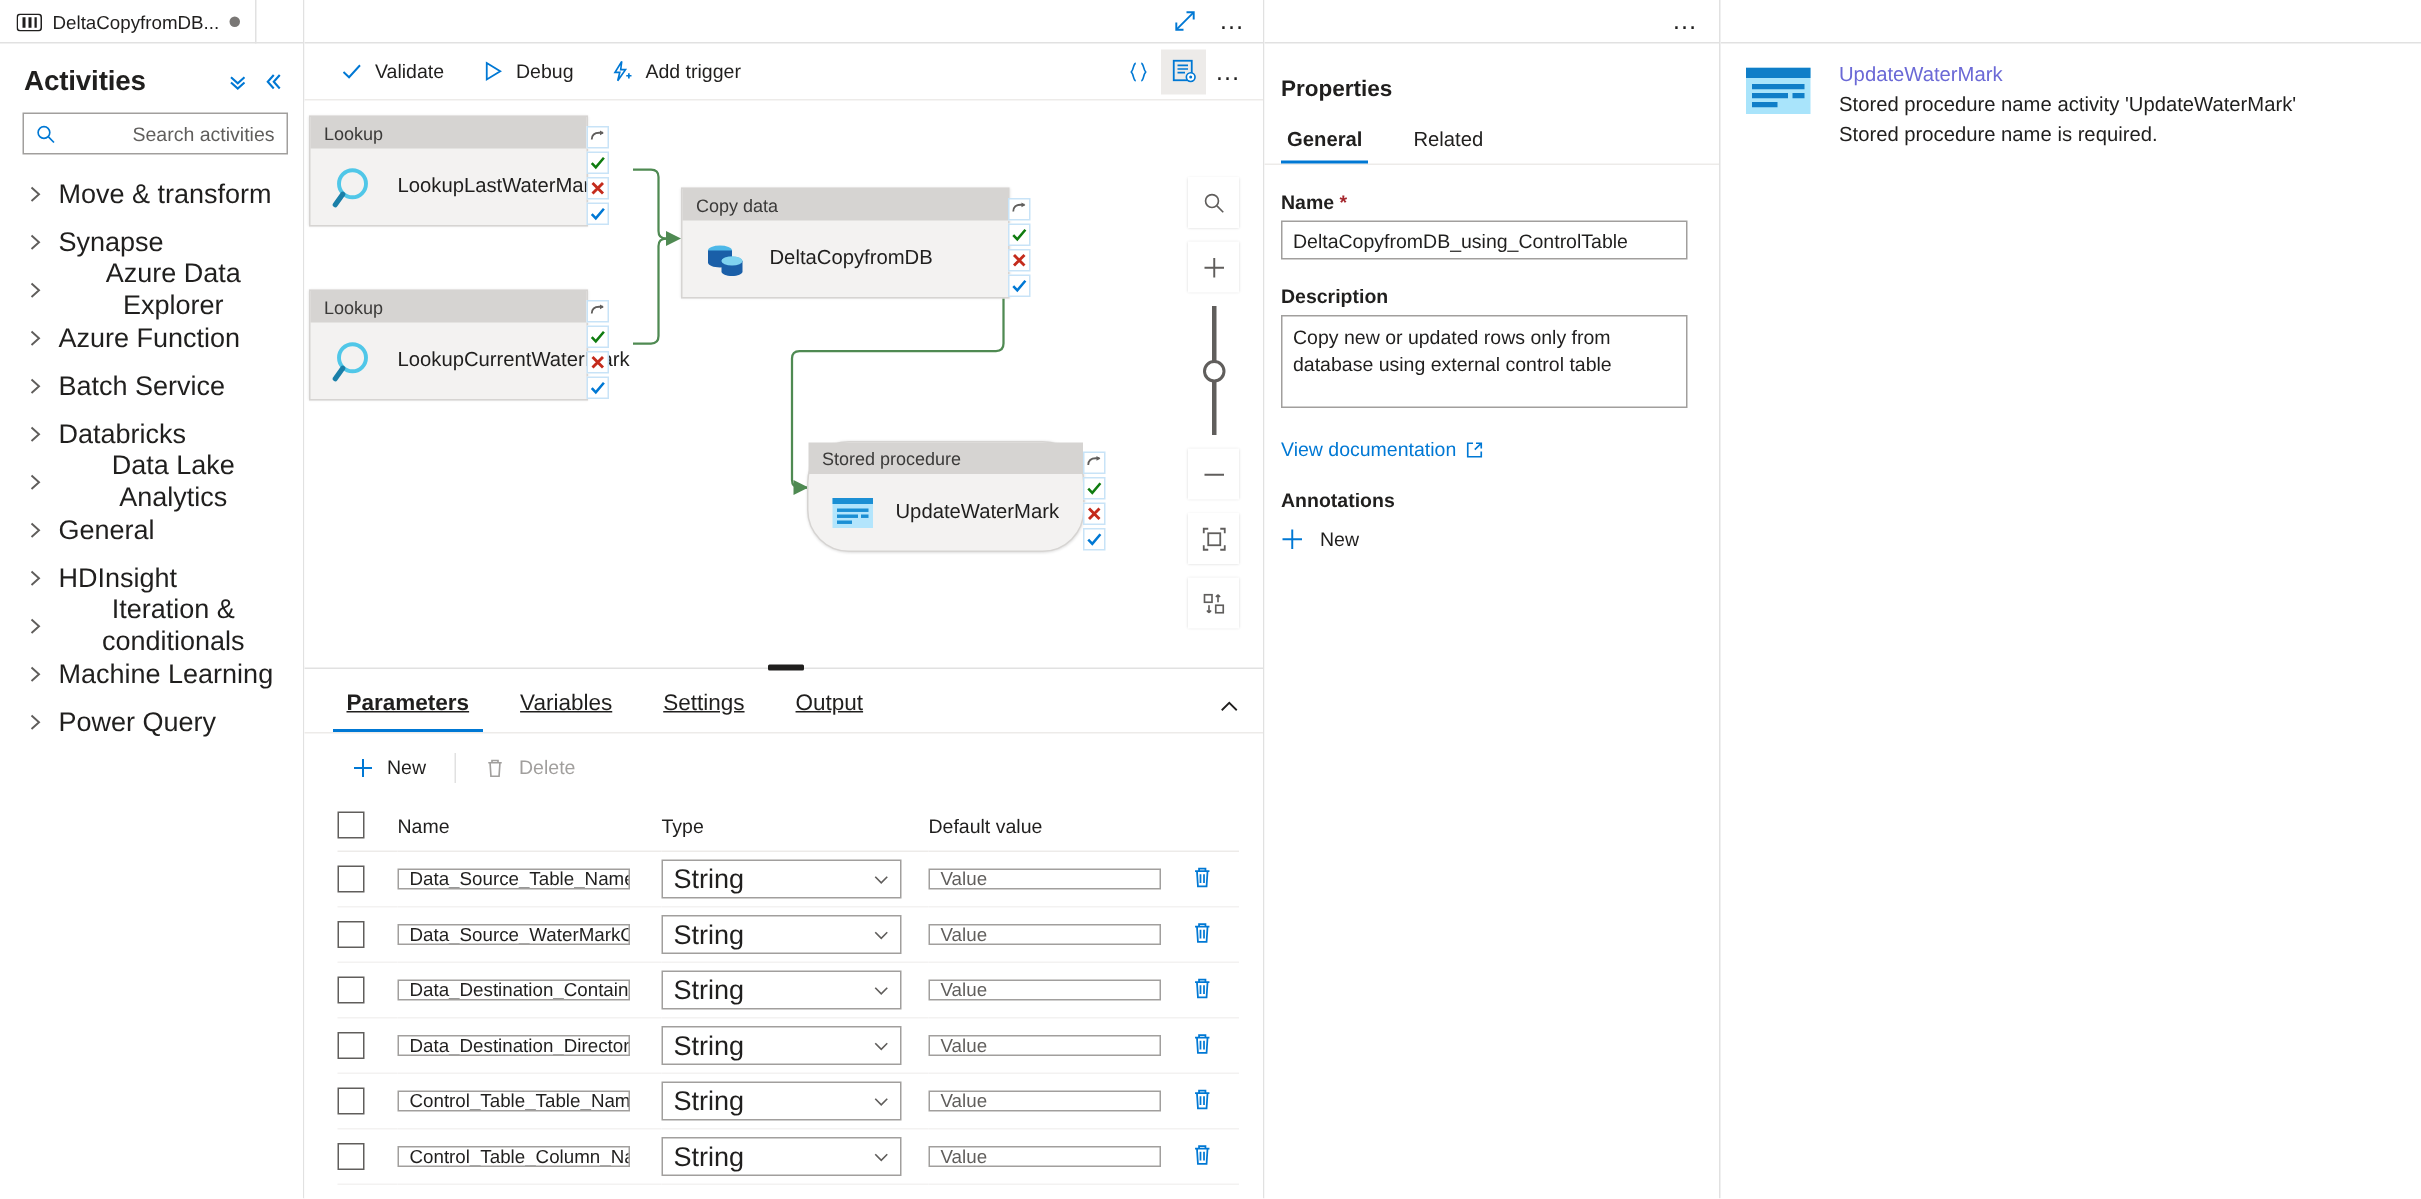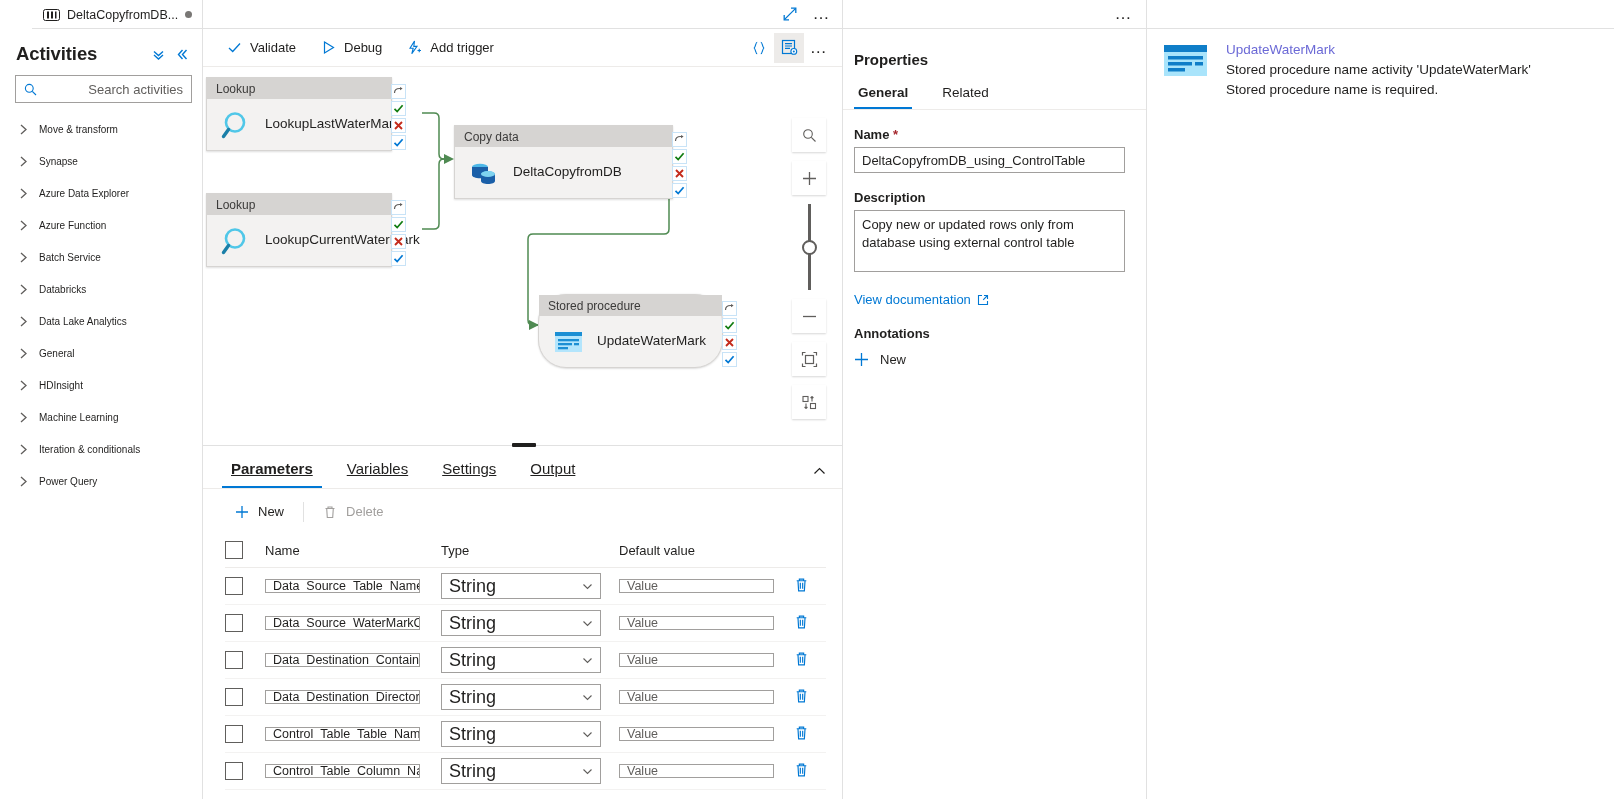--- a/index.html
+++ b/index.html
@@ -8,21 +8,21 @@
     background: #ffffff;
     font-family: "Liberation Sans", sans-serif;
     font-size: 13px;
     color: #201f1e;
     overflow: hidden;
   }
   .app { position: relative; width: 1614px; height: 799px; display: flex; }
 
   
   .left-pane { width: 203px; height: 799px; background: #fff; border-right: 1px solid #e1e1e1; position: relative; }
-  .tabstrip { height: 29px; border-bottom: 1px solid #e1e1e1; display: flex; align-items: stretch; background: #fff; margin-left: 32px; }
+  .tabstrip { height: 29px; border-bottom: 1px solid #e1e1e1; display: flex; align-items: stretch; background: #fff; }
   .doc-tab {
     display: flex; align-items: center; gap: 7px;
     padding: 0 10px 0 11px; height: 29px;
     border-right: 1px solid #e1e1e1;
     font-size: 12.5px; color: #201f1e; white-space: nowrap;
   }
   .pipeline-glyph { width: 17px; height: 12px; flex: none; }
   .dirty-dot { width: 7px; height: 7px; border-radius: 50%; background: #797775; flex: none; }
 
   .activities-hd { display: flex; align-items: center; padding: 14px 13px 10px 16px; }
@@ -40,21 +40,21 @@
   .search-box input {
     border: 0; outline: 0; font-family: Liberation Sans, sans-serif; font-size: 13px;
     color: #201f1e; width: 100%; background: transparent; text-align: right;
   }
   .search-box input::placeholder { color: #605e5c; }
 
   .act-list { margin-top: 10px; }
   .act-item {
     display: flex; align-items: center; gap: 11px;
     height: 32px; padding: 0 10px 0 19px; cursor: default;
-    font-size: 10px; color: #201f1e; text-align: center;
+    font-size: 18px; color: #201f1e; text-align: center;
   }
   .act-chev { width: 9px; height: 11px; color: #605e5c; flex: none; }
 
   
   .center-pane { width: 640px; height: 799px; position: relative; background: #fff; border-right: 1px solid #e1e1e1; }
   .center-top { height: 29px; border-bottom: 1px solid #e1e1e1; display: flex; align-items: center; justify-content: flex-end; padding-right: 11px; gap: 16px; }
   .expand-icon { width: 14px; height: 14px; color: #0078d4; }
   .ellipsis { font-size: 17px; color: #201f1e; letter-spacing: 1.5px; line-height: 10px; }
 
   .toolbar { height: 38px; display: flex; align-items: center; padding-left: 13px; gap: 3px; border-bottom: 1px solid #edebe9; }
@@ -253,27 +253,27 @@
       <div class="act-item">
         <svg class="act-chev" viewBox="0 0 9 11">
             <path d="M2 1 L7 5.5 L2 10" fill="none" stroke="#605e5c" stroke-width="1.3"></path>
           </svg>
         <span>HDInsight</span>
       </div>
       <div class="act-item">
         <svg class="act-chev" viewBox="0 0 9 11">
             <path d="M2 1 L7 5.5 L2 10" fill="none" stroke="#605e5c" stroke-width="1.3"></path>
           </svg>
+        <span>Iteration &amp; conditionals</span>
+      </div>
+      <div class="act-item">
+        <svg class="act-chev" viewBox="0 0 9 11">
+            <path d="M2 1 L7 5.5 L2 10" fill="none" stroke="#605e5c" stroke-width="1.3"></path>
+          </svg>
         <span>Machine Learning</span>
-      </div>
-      <div class="act-item">
-        <svg class="act-chev" viewBox="0 0 9 11">
-            <path d="M2 1 L7 5.5 L2 10" fill="none" stroke="#605e5c" stroke-width="1.3"></path>
-          </svg>
-        <span>Iteration &amp; conditionals</span>
       </div>
       <div class="act-item">
         <svg class="act-chev" viewBox="0 0 9 11">
             <path d="M2 1 L7 5.5 L2 10" fill="none" stroke="#605e5c" stroke-width="1.3"></path>
           </svg>
         <span>Power Query</span>
       </div>
     </div>
   </div>
 

